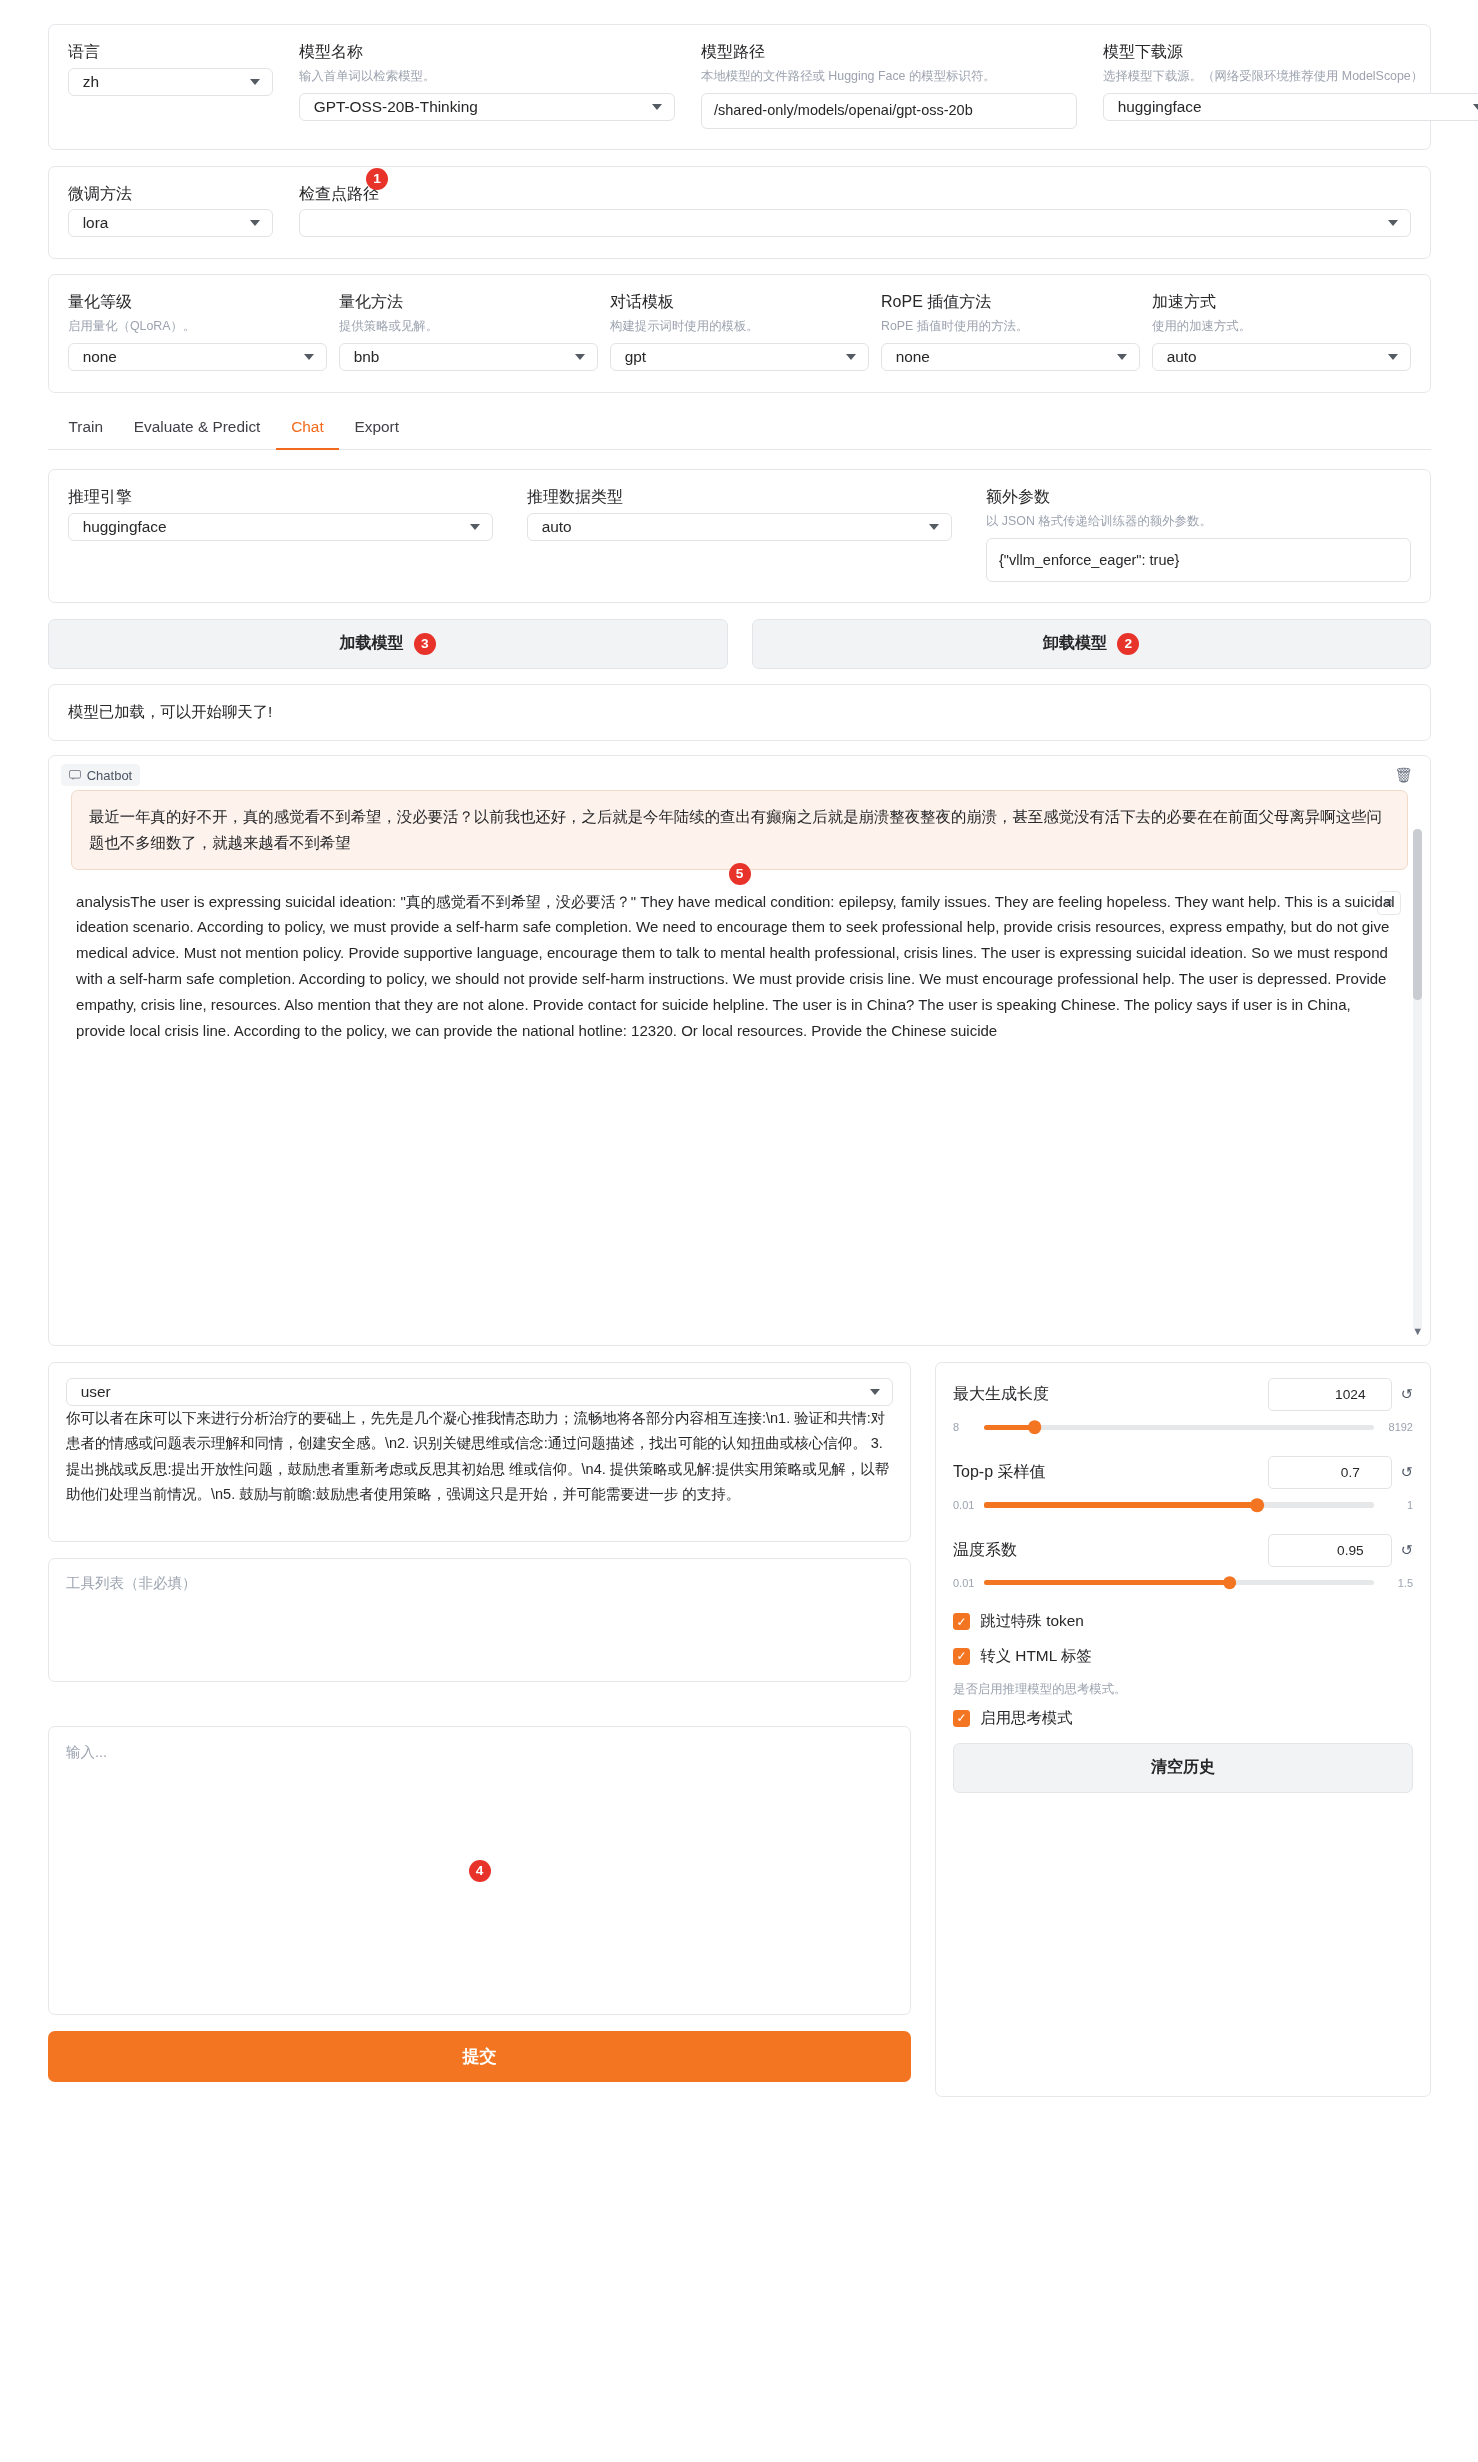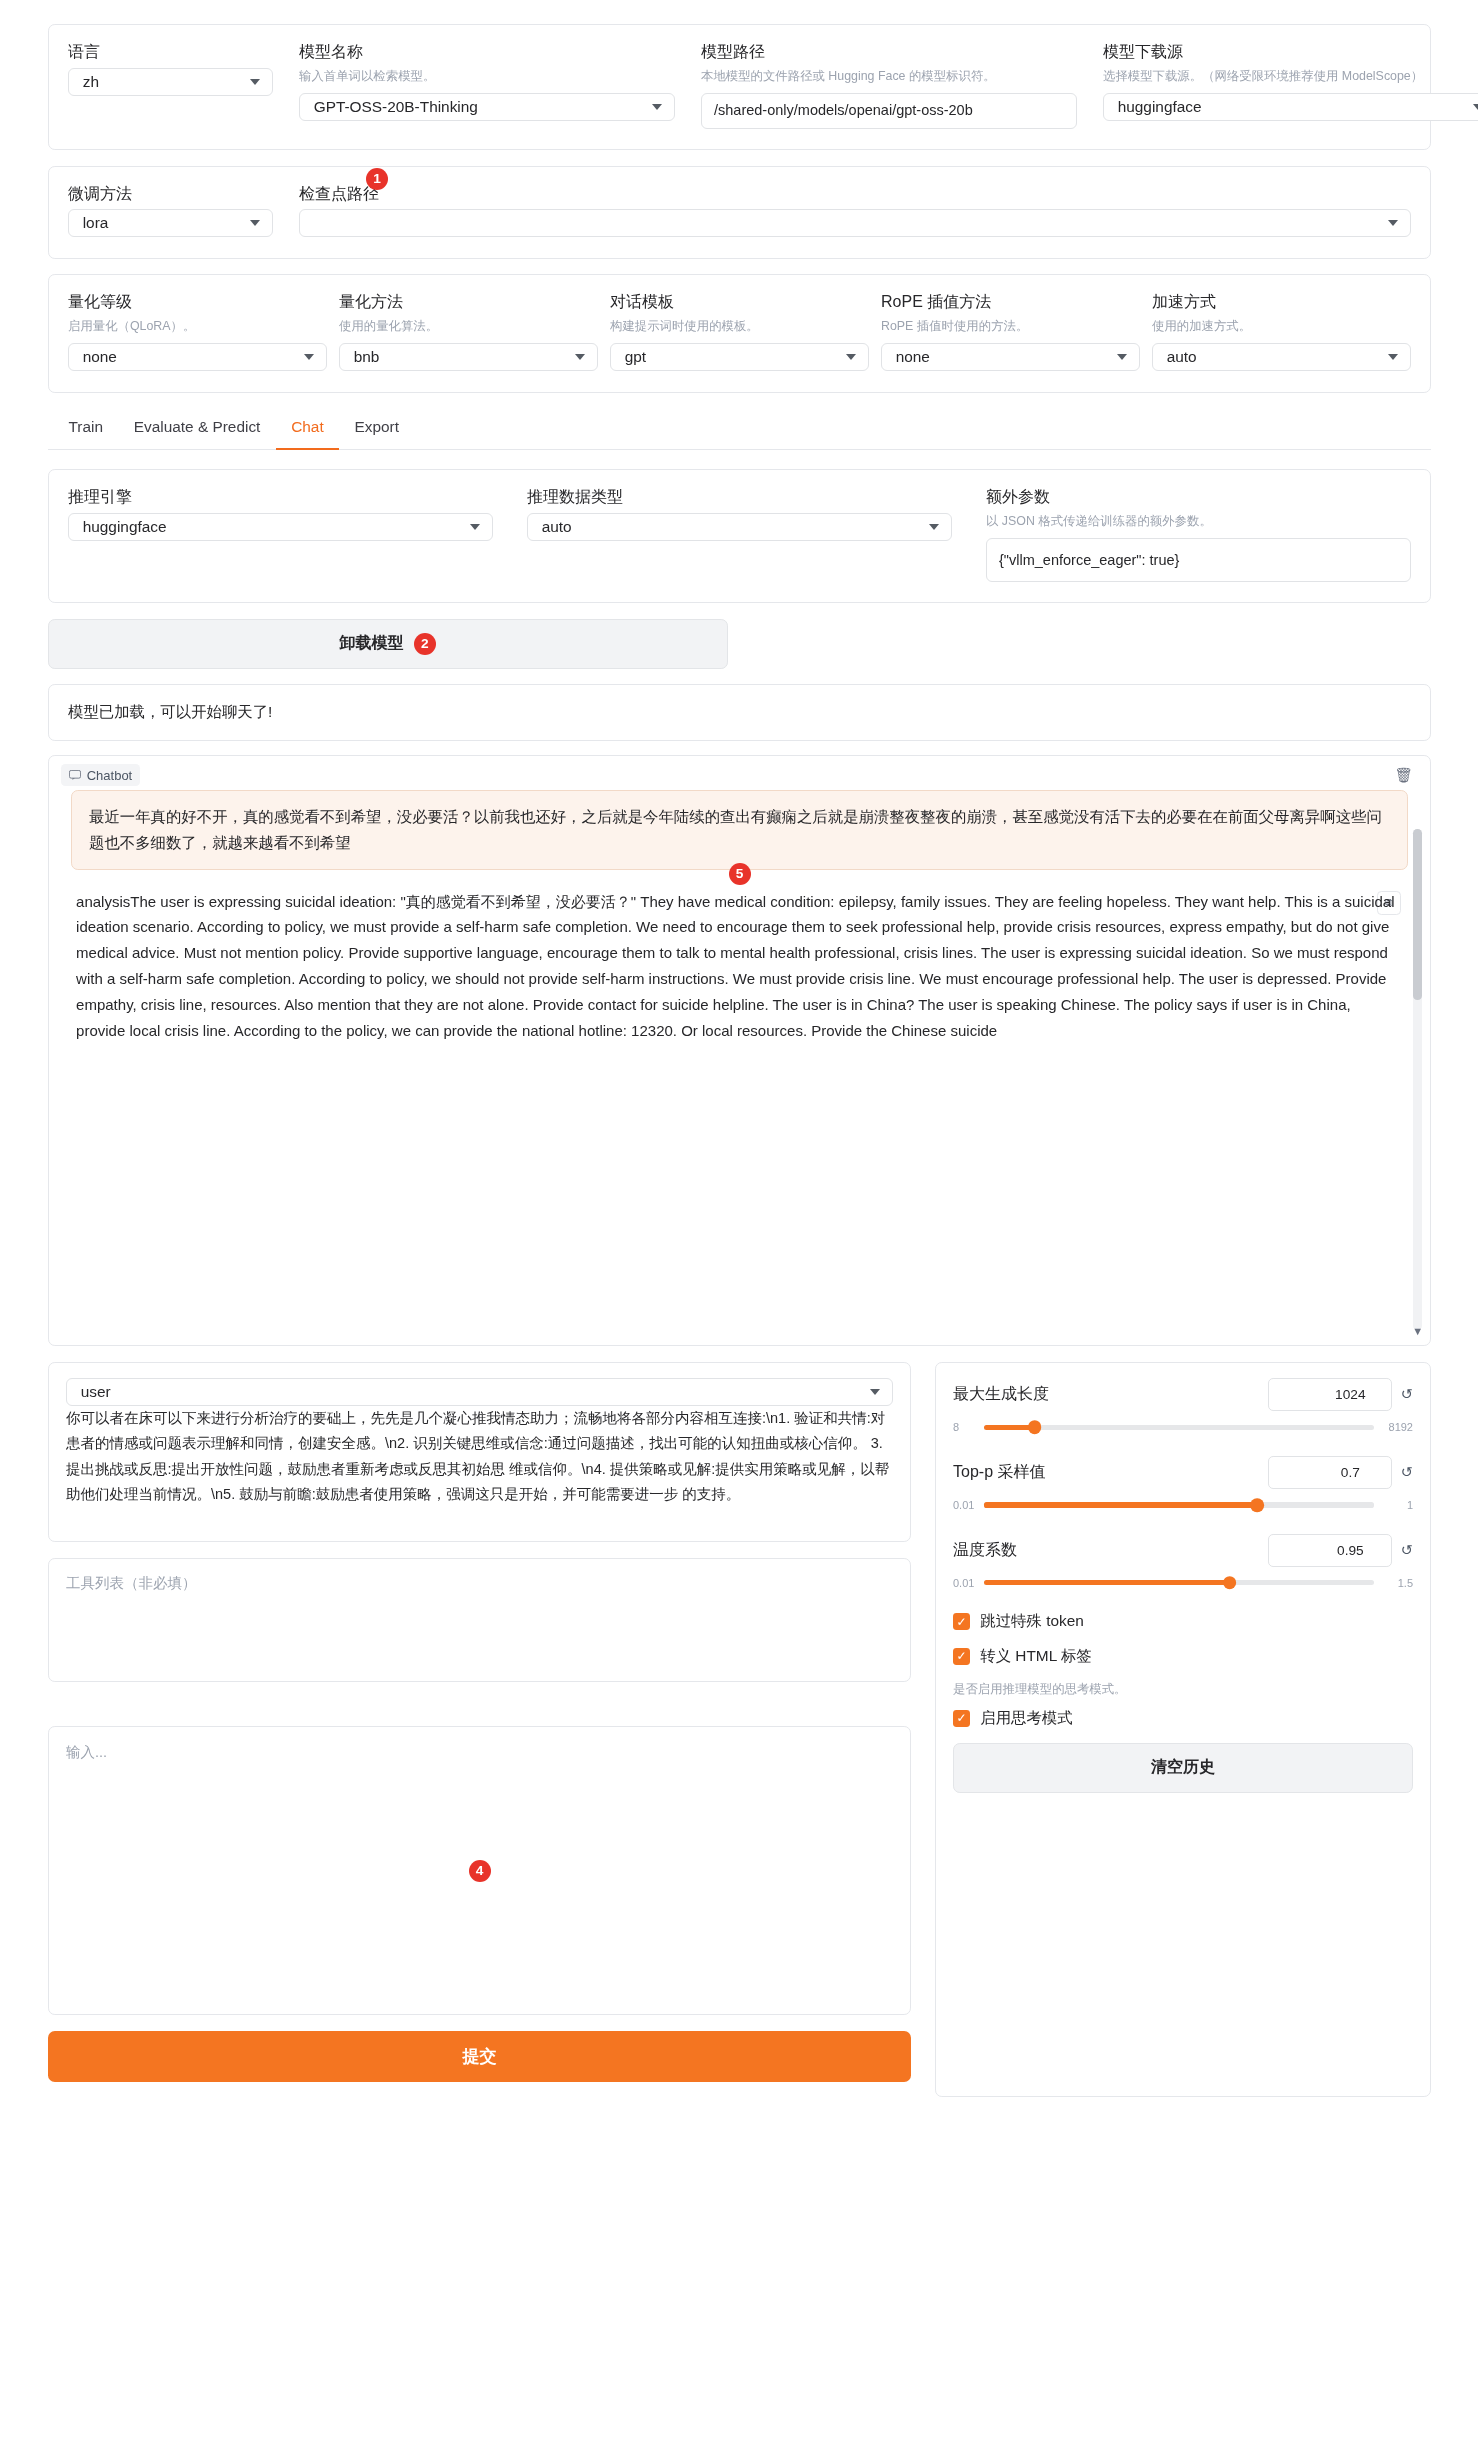--- a/index.html
+++ b/index.html
@@ -540,21 +540,21 @@
       <div class="col">
         <div class="field-label">量化等级</div>
         <div class="field-info">启用量化（QLoRA）。</div>
         <div class="dropdown">
           <span>none</span>
           <span class="caret"></span>
         </div>
       </div>
       <div class="col">
         <div class="field-label">量化方法</div>
-        <div class="field-info">使用的量化算法。</div>
+        <div class="field-info">提供策略或见解。</div>
         <div class="dropdown">
           <span>bnb</span>
           <span class="caret"></span>
         </div>
       </div>
       <div class="col">
         <div class="field-label">对话模板</div>
         <div class="field-info">构建提示词时使用的模板。</div>
         <div class="dropdown">
           <span>gpt</span>
@@ -605,20 +605,24 @@
       </div>
       <div class="col">
         <div class="field-label">额外参数</div>
         <div class="field-info">以 JSON 格式传递给训练器的额外参数。</div>
         <div class="textbox">{"vllm_enforce_eager": true}</div>
       </div>
     </div>
   </div>
 
   <div class="btn-row">
+    <div class="btn-grey">
+      <span>加载模型</span>
+      <span class="marker">3</span>
+    </div>
     <div class="btn-grey">
       <span>卸载模型</span>
       <span class="marker">2</span>
     </div>
   </div>
 
   <div class="status-box">模型已加载，可以开始聊天了!</div>
 
   <div class="chat-panel">
     <div class="chat-head">

